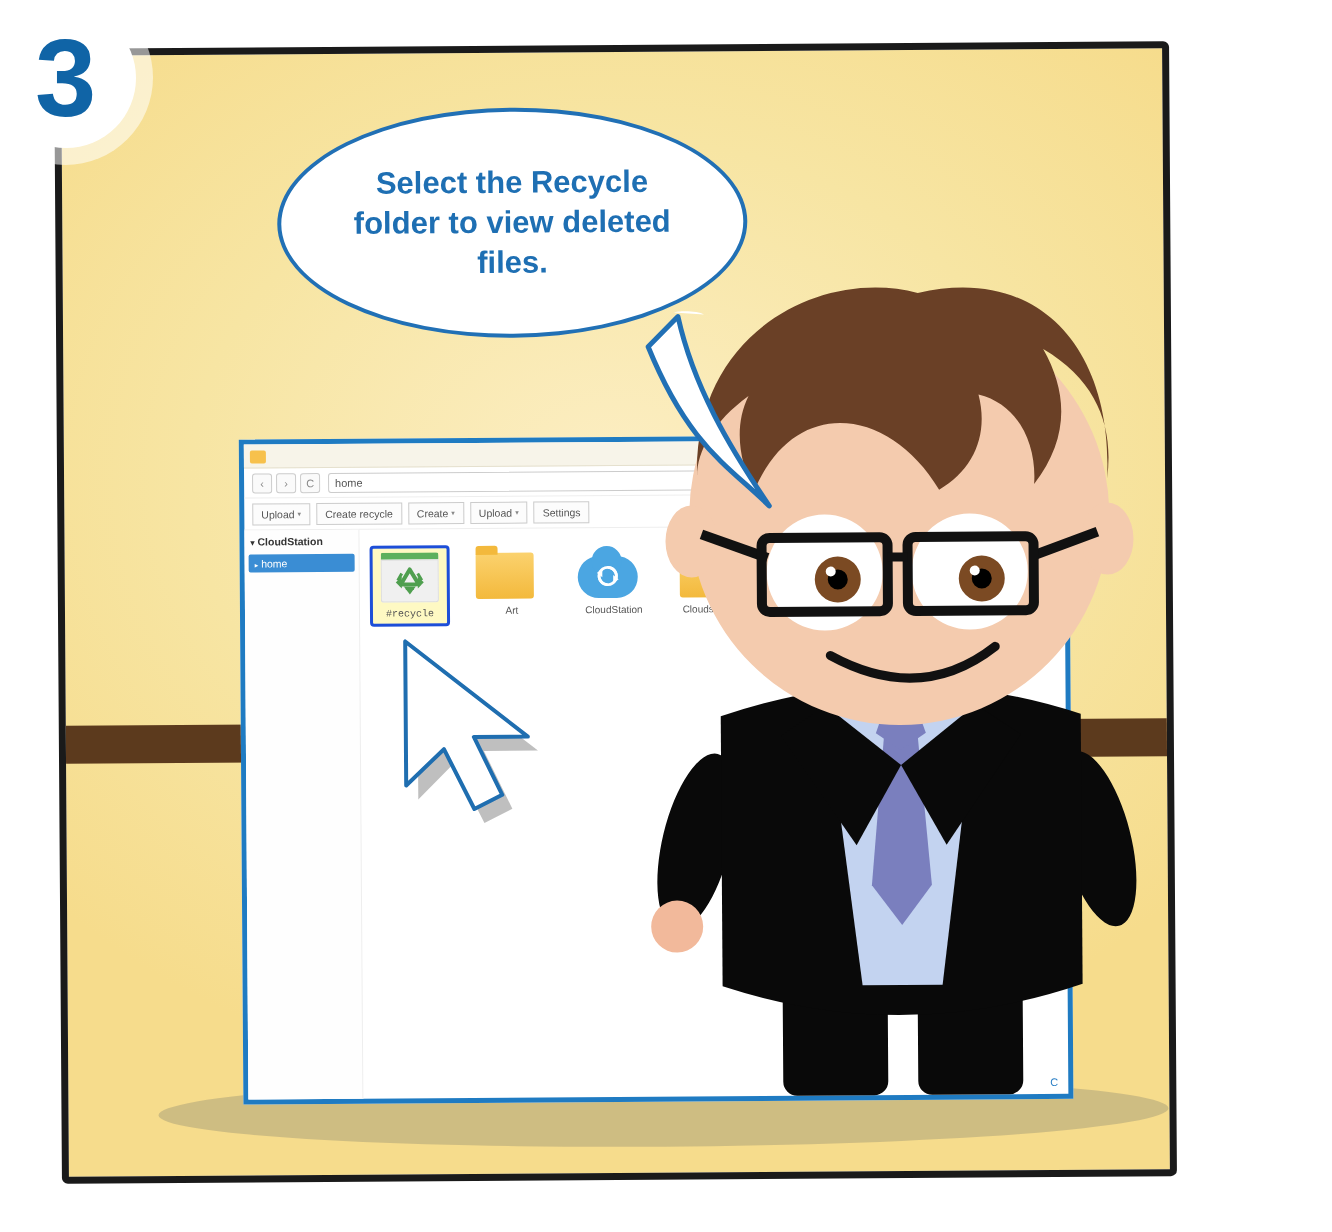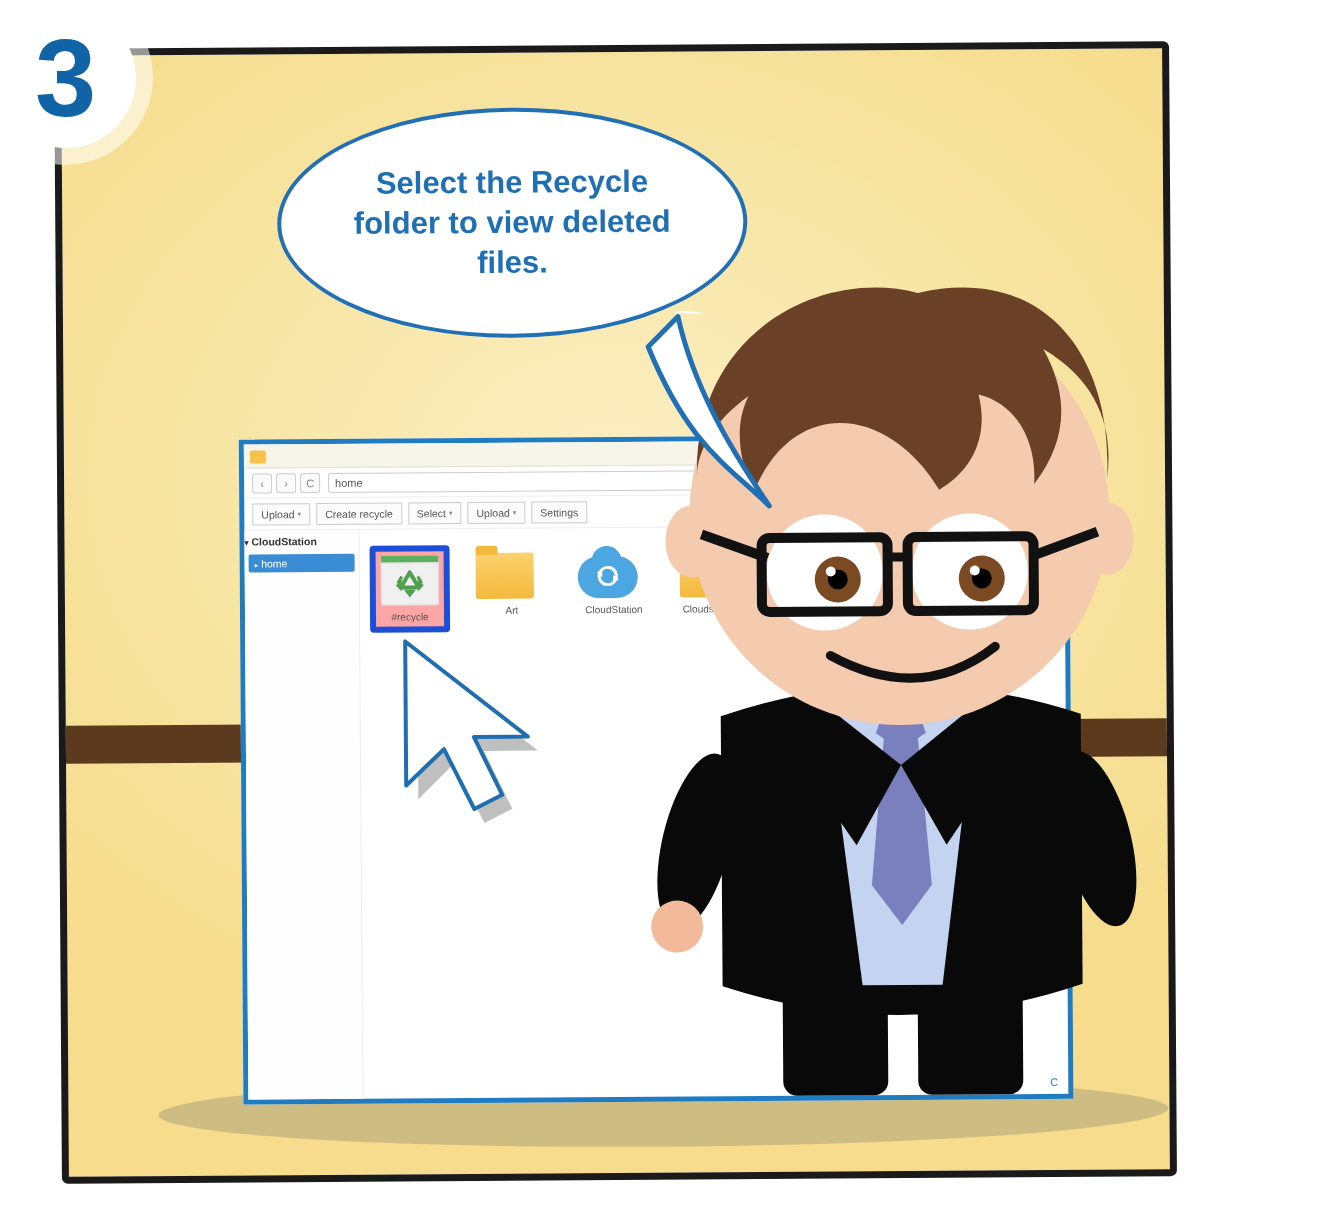--- a/index.html
+++ b/index.html
@@ -172,21 +172,21 @@
     .win-body {
       display: flex;
       height: calc(100% - 86px);
     }
     .sidebar {
       width: 115px;
       border-right: 1px solid #eee;
       background: #fefefe;
     }
     .sidebar .tree-root {
-      padding: 5px 0;
+      padding: 5px 6px;
       font-size: 10.5px;
       font-weight: bold;
       color: #333;
     }
     .sidebar .tree-root .caret { font-size: 8px; margin-right: 3px; }
     .sidebar .tree-item {
       margin: 2px 4px;
       padding: 3px 6px;
       background: #3a8dd4;
       color: #fff;
@@ -211,22 +211,23 @@
       color: #2a7fc5;
     }
     .item {
       width: 80px;
       text-align: center;
       cursor: pointer;
       padding: 4px;
       border-radius: 4px;
     }
     .item.selected {
-      background: #fca5a5;
-      border: 6px solid #1d4ed8;
+      background: #fef9c3;
+      border: 3px solid #1d4ed8;
+      font-family: Liberation Mono, monospace;
     }
     .item .label {
       margin-top: 6px;
       font-size: 10px;
       color: #555;
       white-space: nowrap;
       overflow: hidden;
       text-overflow: ellipsis;
     }
     .ic {
@@ -368,21 +369,21 @@
 
     <div class="toolbar-row">
       <div class="tbtn">
         <span>Upload</span>
         <span class="tri-down">▾</span>
       </div>
       <div class="tbtn">
         <span>Create recycle</span>
       </div>
       <div class="tbtn">
-        <span>Select</span>
+        <span>Create</span>
         <span class="tri-down">▾</span>
       </div>
       <div class="tbtn">
         <span>Upload</span>
         <span class="tri-down">▾</span>
       </div>
       <div class="tbtn">
         <span>Settings</span>
       </div>
     </div>

